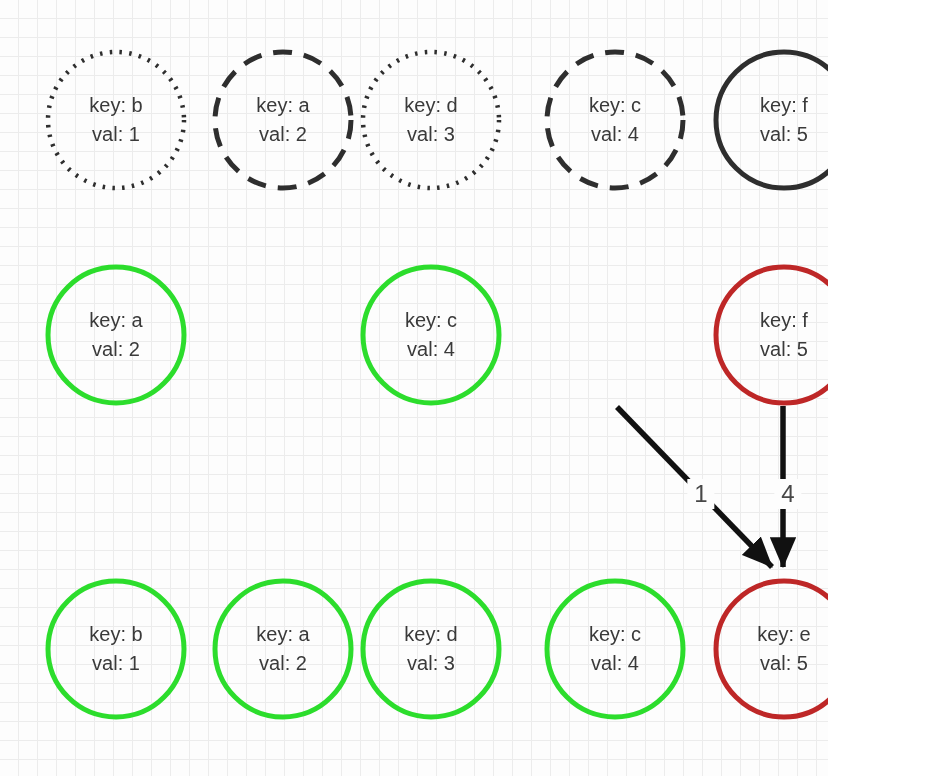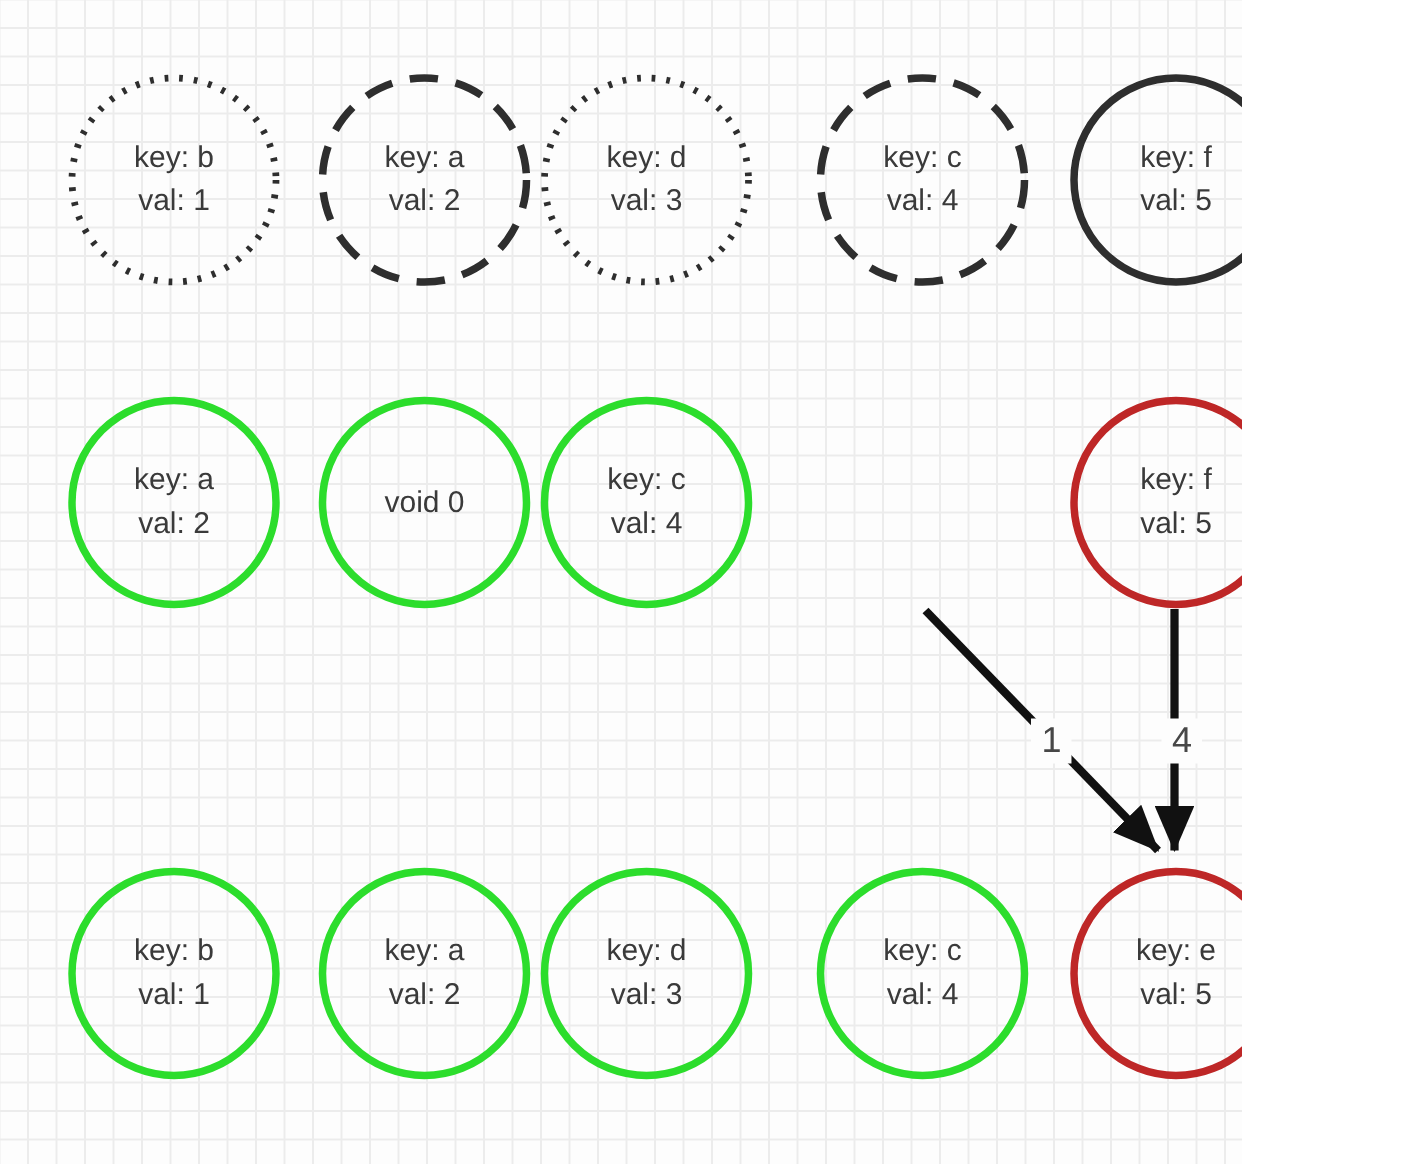--- a/index.html
+++ b/index.html
@@ -107,29 +107,20 @@
 
   <div class="node r2 c1 solid green">
     <svg class="ring" viewBox="0 0 142 142">
         <circle cx="71" cy="71" r="68"></circle>
       </svg>
     <div class="txt">
       <div>key: a</div>
       <div>val: 2</div>
     </div>
   </div>
-  <div class="node r2 c2 solid green">
-    <svg class="ring" viewBox="0 0 142 142">
-        <circle cx="71" cy="71" r="68"></circle>
-      </svg>
-    <div class="txt">
-      <div>void 0</div>
-      <div></div>
-    </div>
-  </div>
   <div class="node r2 c3 solid green">
     <svg class="ring" viewBox="0 0 142 142">
         <circle cx="71" cy="71" r="68"></circle>
       </svg>
     <div class="txt">
       <div>key: c</div>
       <div>val: 4</div>
     </div>
   </div>
   <div class="node r2 c5 solid red">

